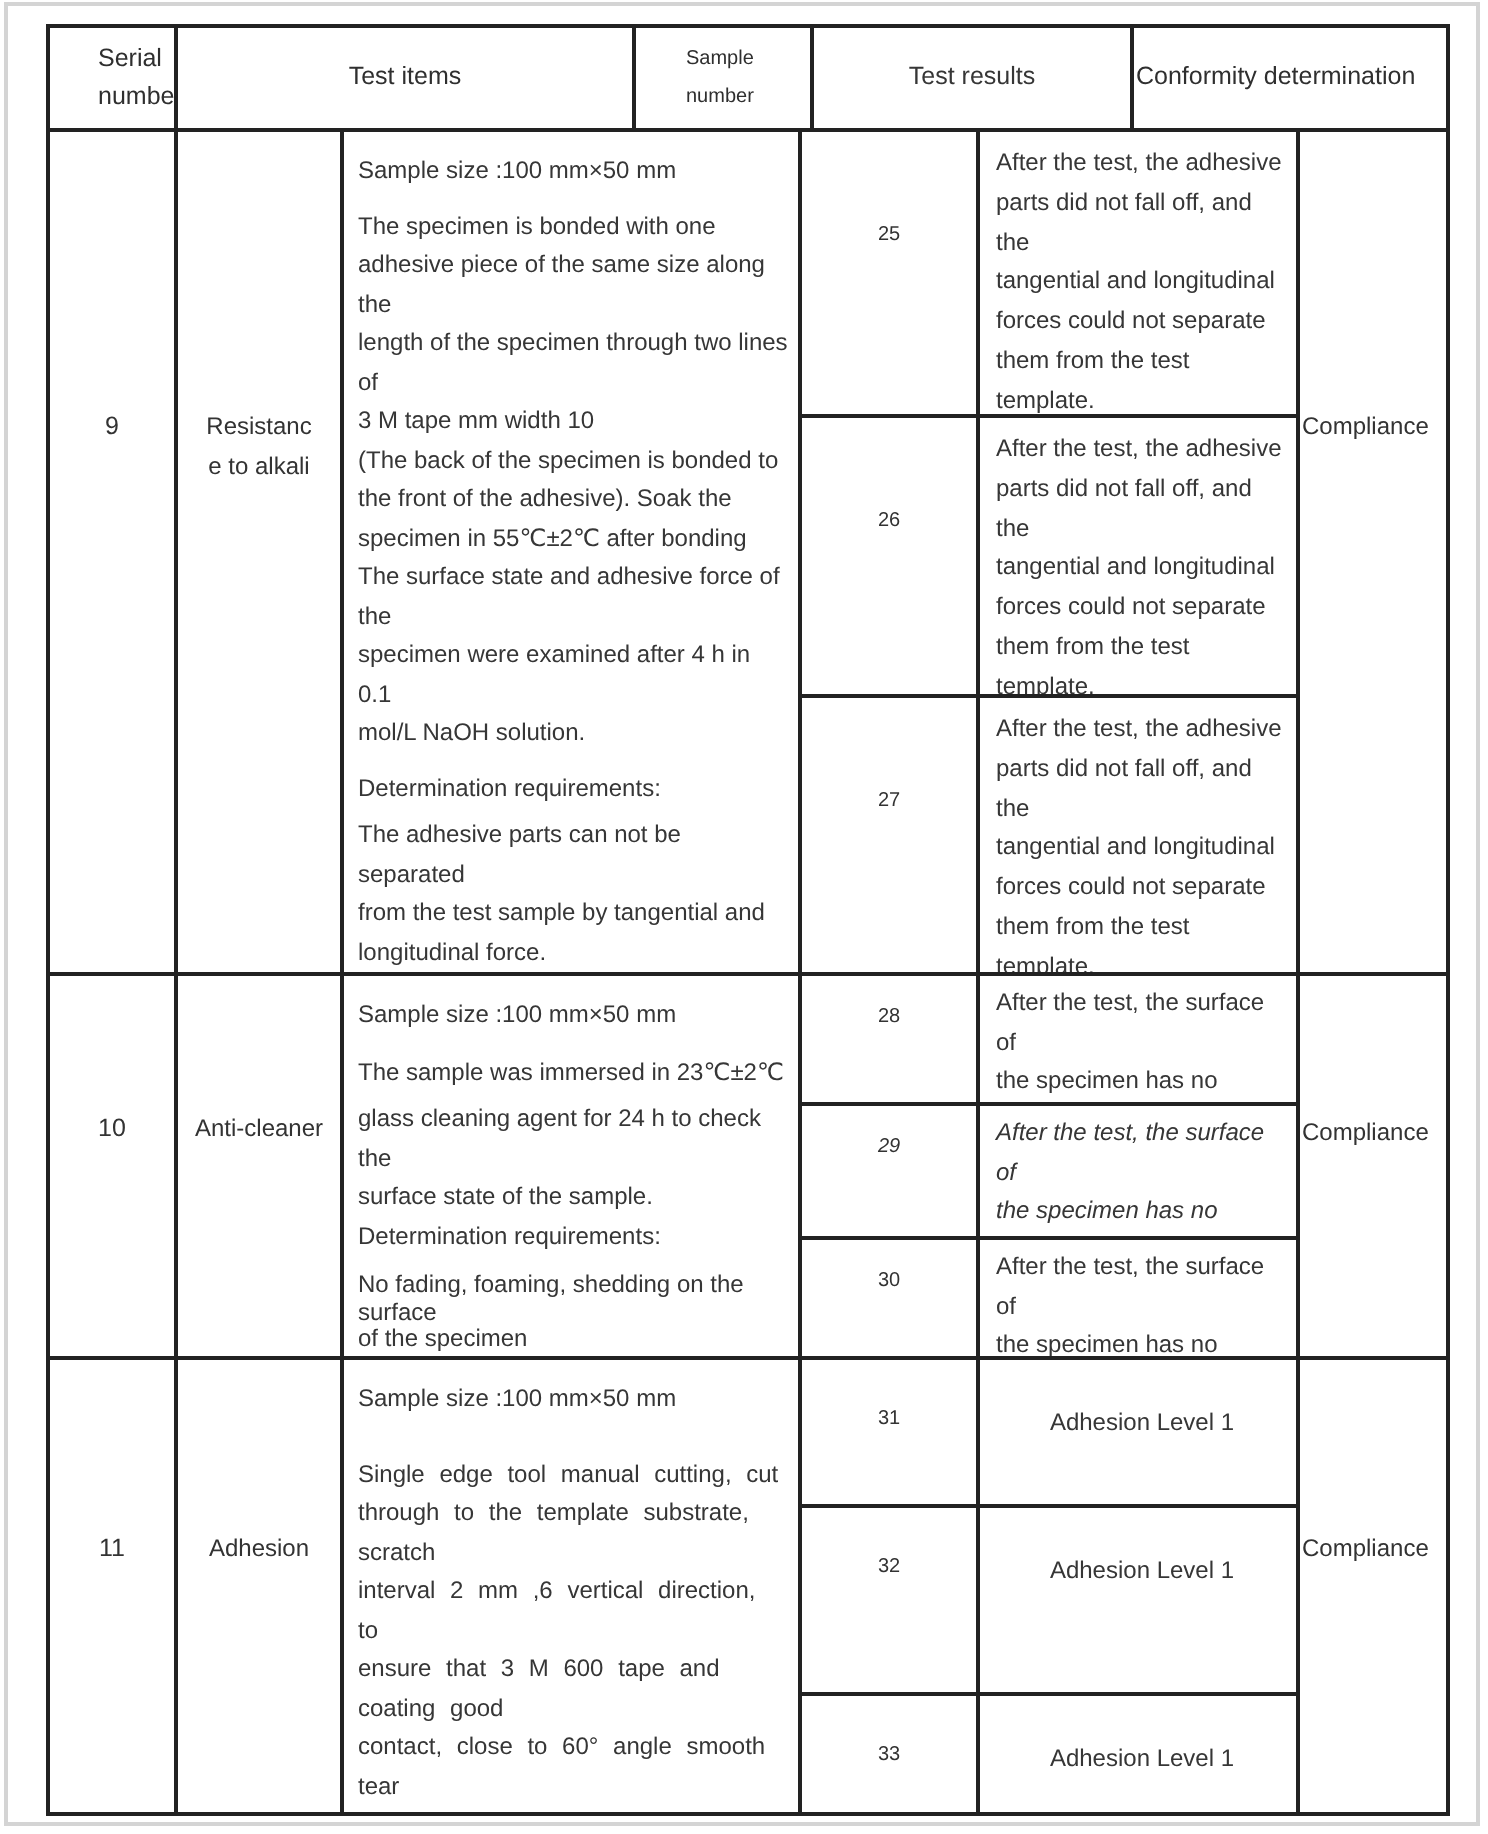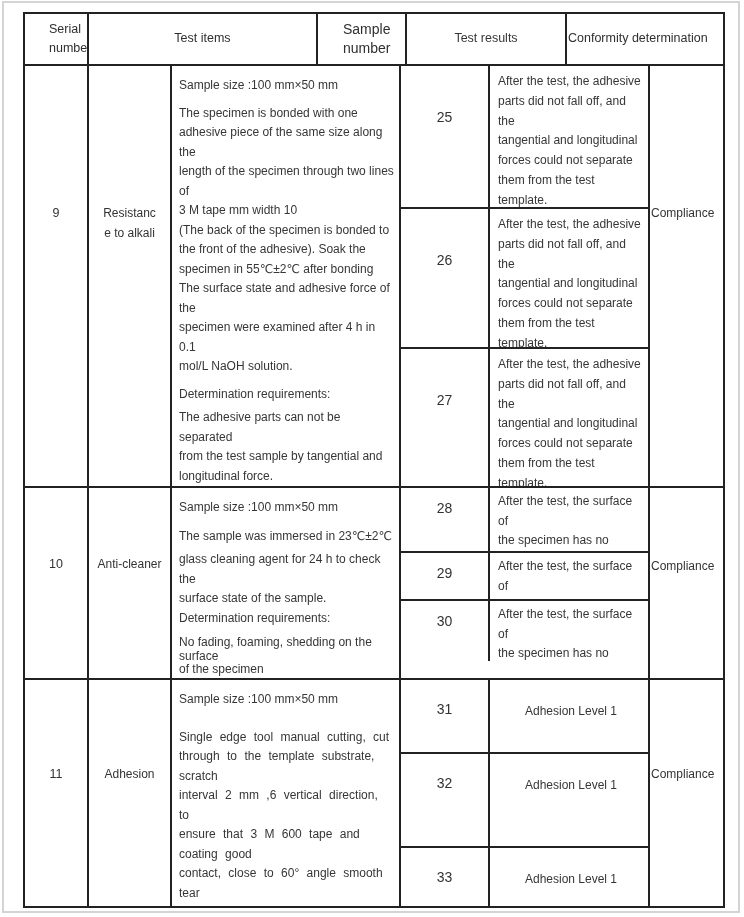--- a/index.html
+++ b/index.html
@@ -54,24 +54,24 @@
   .mt2{margin-top:18px;}
   .mt4{margin-top:4px;}
   .mt8{margin-top:8px;}
   .mt9{margin-top:9px;}
   .p-tight{line-height:13.5px;}
   .p-just{word-spacing:4px;}
   
   .subrow{display:flex;box-sizing:border-box;border-top:2px solid #222222;}
   .subrow:first-child{border-top:none;}
   .sc{box-sizing:border-box;overflow:hidden;}
-  .s-num{width:89px;border-right:2px solid #222222;text-align:center;font-size:14px;}
+  .s-num{width:89px;border-right:2px solid #222222;text-align:center;font-size:10px;}
   .s-res{flex:1;padding:6px 4px 0 8px;line-height:19.8px;color:#363636;}
   .g9 .sub0{height:141px;} .g9 .sub1{height:140px;} .g9 .sub2{height:139px;}
-  .g10 .sub0{height:63px;} .g10 .sub1{height:48px;} .g10 .sub2{height:62px;}
+  .g10 .sub0{height:63px;} .g10 .sub1{height:67px;font-style:italic;} .g10 .sub2{height:62px;}
   .g11 .sub0{height:72px;} .g11 .sub1{height:94px;} .g11 .sub2{height:62px;}
   .g9 .s-num{padding-top:42px;}
   .g10 .s-num{padding-top:11px;}
   .g10 .s-res{padding-top:4px;line-height:19.5px;}
   .g11 .s-num{padding-top:20px;}
   .g11 .s-res{padding-top:22px;text-align:center;}
 </style>
 </head>
 <body>
 

